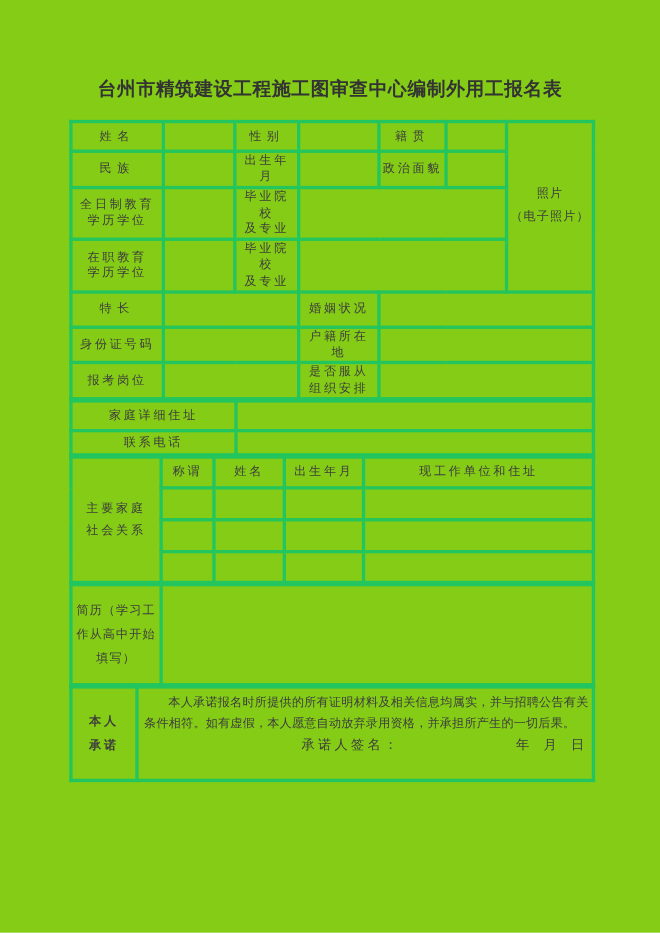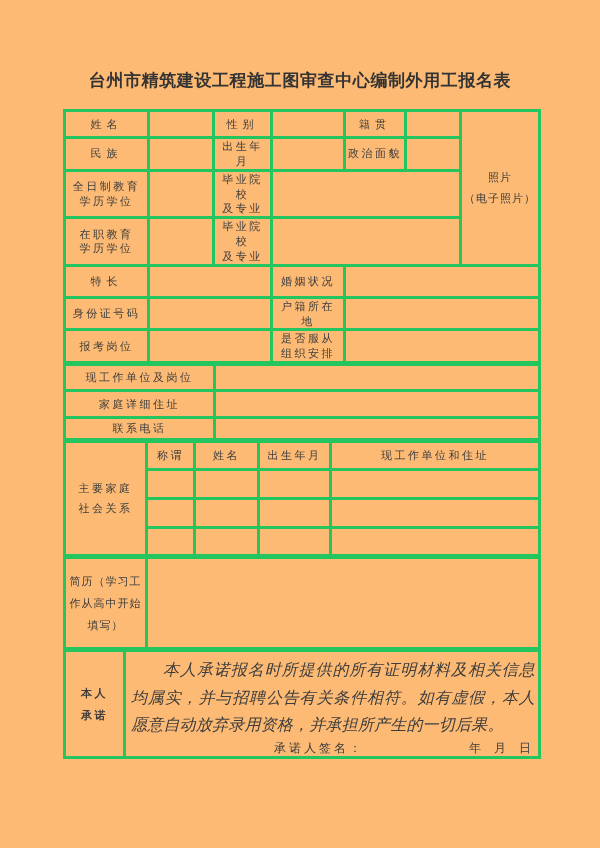--- a/index.html
+++ b/index.html
@@ -3,21 +3,21 @@
 <meta charset="utf-8">
 <style>
   * { box-sizing: border-box; }
   html, body { margin: 0; padding: 0; }
   body {
     width: 600px; height: 848px;
     background: #ffffff;
     font-family: "Liberation Serif", "DejaVu Serif", serif;
     color: #3d3d3d;
   }
-  .page { width: 600px; height: 848px; background: #fdba74; overflow: hidden; }
+  .page { width: 600px; height: 848px; background: #84cc16; overflow: hidden; }
 
   .form-title {
     margin: 0;
     padding-top: 69px;
     text-align: center;
     font-size: 17px;
     font-weight: bold;
     letter-spacing: 0.6px;
     color: #333;
   }
@@ -36,46 +36,45 @@
     font-size: 11px;
     text-align: center;
     vertical-align: middle;
     padding: 0 2px;
     letter-spacing: 2.5px;
     white-space: pre-line;
     line-height: 1.35;
     overflow: hidden;
   }
   td.wide-sp { letter-spacing: 5px; }
-  td.photo-cell { line-height: 1.9; letter-spacing: 1px; }
+  td.photo-cell { line-height: 1.9; letter-spacing: 1px; font-family: Liberation Mono, monospace; }
   td.resume-label { letter-spacing: 1px; line-height: 2.0; }
   td.family-label { line-height: 1.8; }
   td.commit-label { line-height: 2.0; font-weight: bold; }
 
   tr.h27 { height: 27px; } tr.h28 { height: 28px; }
   tr.h31 { height: 31px; } tr.h32 { height: 32px; }
   tr.h26 { height: 26px; }
   tr.h22 { height: 22px; } tr.h29 { height: 29px; }
   tr.h91 { height: 91px; } tr.h85 { height: 85px; }
 
   td.commit-cell {
     vertical-align: top;
     white-space: normal;
     letter-spacing: 0;
     padding: 0;
   }
   .commit-text {
-    font-size: 16px;
+    font-size: 11px;
     line-height: 1.72;
     text-align: justify;
     text-indent: 2em;
     padding: 4px 3px 0 5px;
     letter-spacing: 0.2px;
     color: #3d3d3d;
-    font-style: italic;
   }
   .commit-sign-row {
     display: flex;
     align-items: flex-start;
     font-size: 12px;
     padding: 1px 4px 0 148px;
     gap: 44px;
   }
   .sign-label { letter-spacing: 3px; }
   .date-group { margin-left: auto; display: flex; gap: 13px; padding-right: 3px; }
@@ -153,24 +152,20 @@
     </tr>
   </tbody>
     </table>
 
   <table class="tbl">
     <colgroup>
         <col style="width:150px">
         <col style="width:325px">
       </colgroup>
     <tbody>
-        <tr class="h26">
-      <td>现工作单位及岗位</td>
-      <td></td>
-    </tr>
     <tr class="h27">
       <td>家庭详细住址</td>
       <td></td>
     </tr>
     <tr class="h22">
       <td>联系电话</td>
       <td></td>
     </tr>
   </tbody>
     </table>

